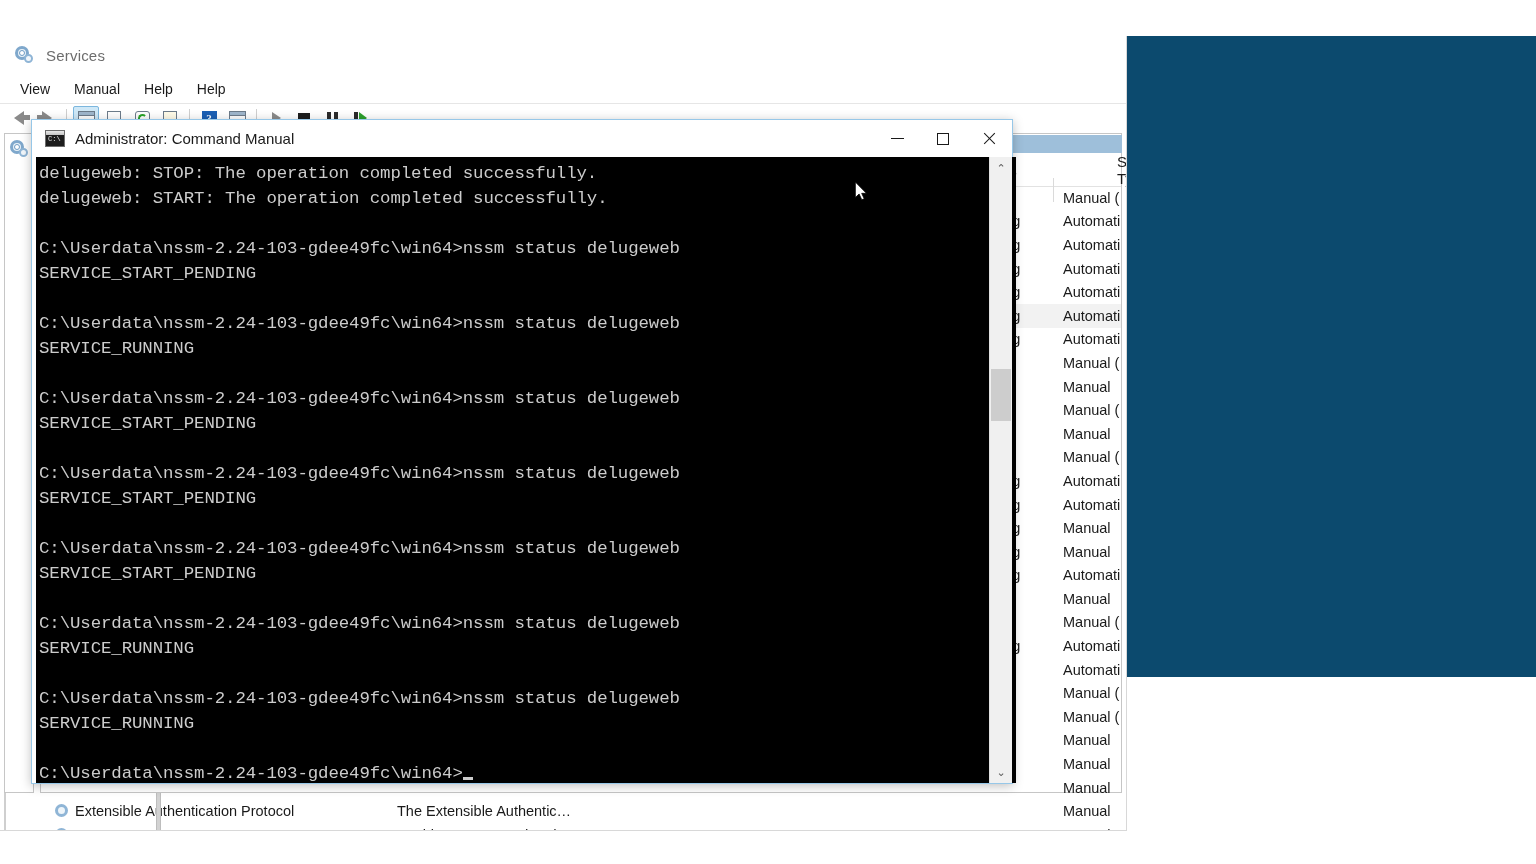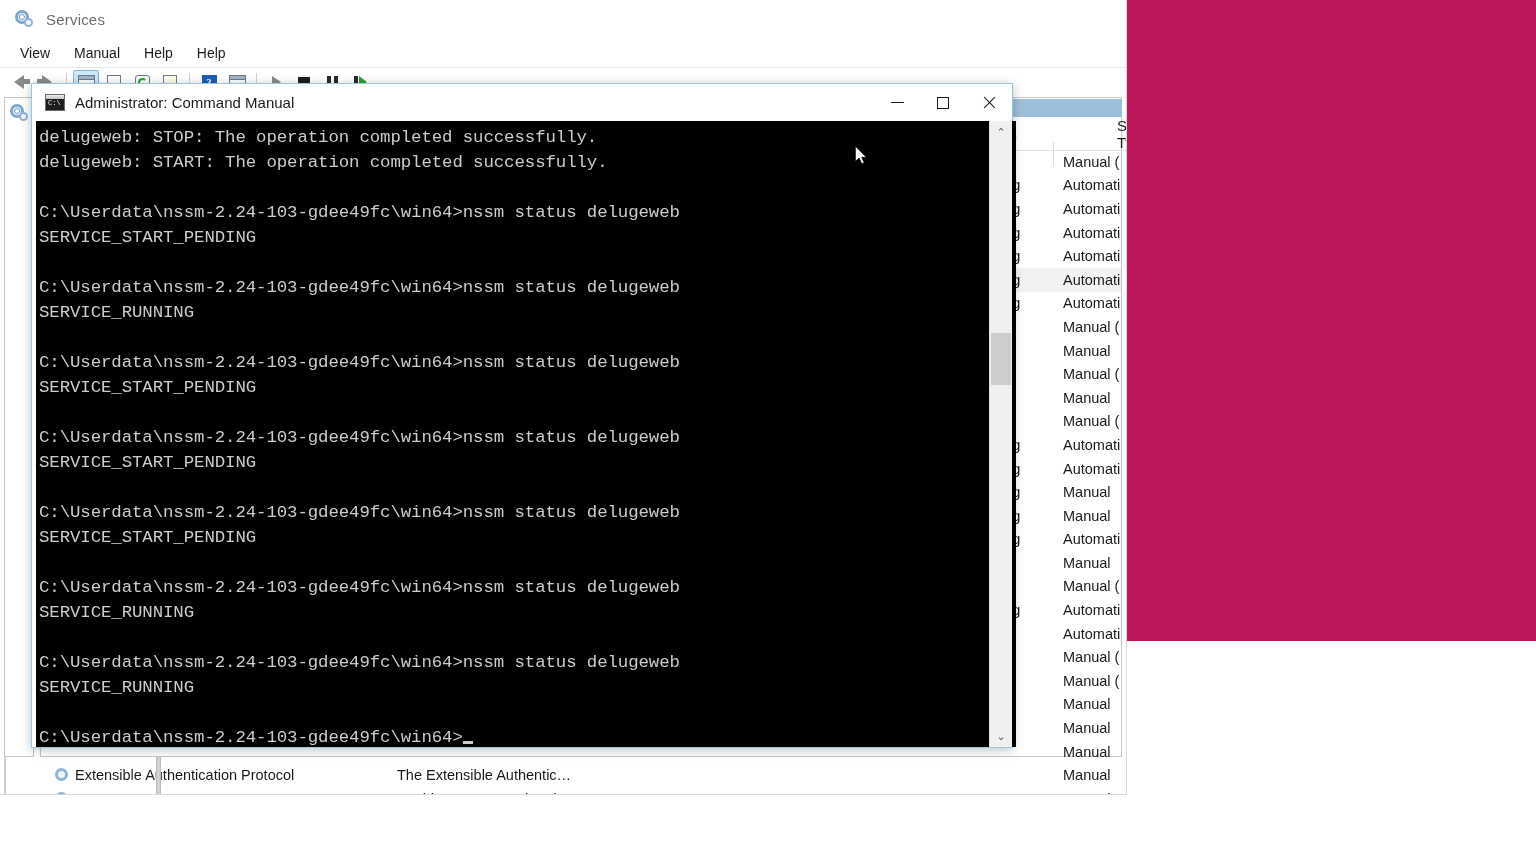--- a/index.html
+++ b/index.html
@@ -2,21 +2,21 @@
 <html><head>
 <meta charset="utf-8">
 <style>
   html, body {
     margin: 0; padding: 0;
     width: 1536px; height: 864px;
     background: #ffffff;
     overflow: hidden;
     font-family: "Liberation Sans", sans-serif;
   }
-  #root { position: relative; width: 1536px; height: 641px; background: #be185d; }
+  #root { position: relative; width: 1536px; height: 641px; background: #0c4a6e; margin-top: 36px; }
 
   
   .services-window {
     position: absolute; left: 0; top: 0;
     width: 1126px; height: 794px;
     background: #ffffff;
     border-right: 1px solid #d8d8d8;
     border-bottom: 1px solid #d8d8d8;
     overflow: hidden;
   }

